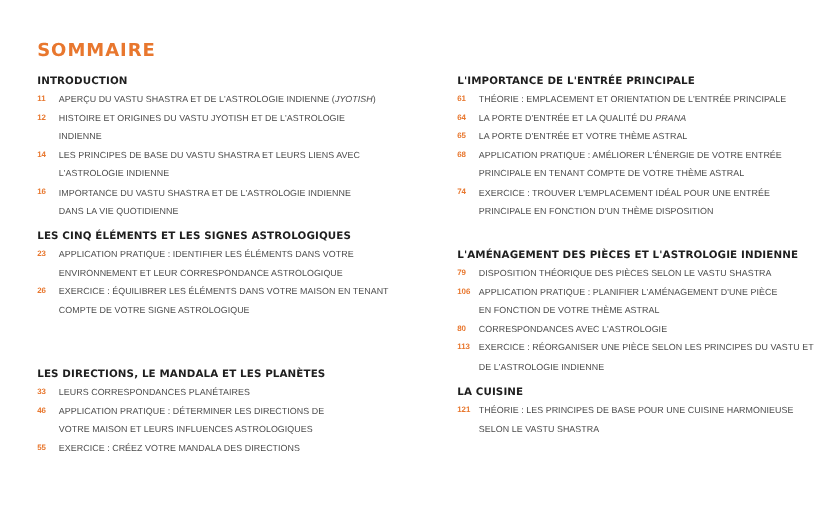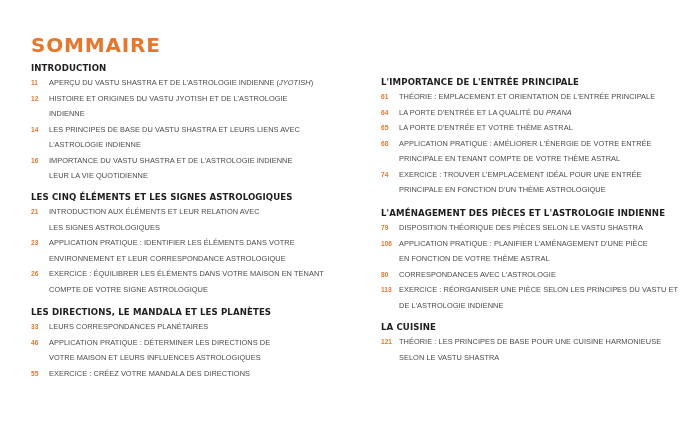--- a/index.html
+++ b/index.html
@@ -12,21 +12,21 @@
     body {
       position: relative;
       font-family: "Liberation Sans", sans-serif;
       color: #3a3a3a;
     }
     .title {
       position: absolute;
       left: 31px;
       top: 33px;
       font-family: "DejaVu Sans", sans-serif;
-      font-size: 20px;
+      font-size: 15px;
       font-weight: bold;
       letter-spacing: 0.8px;
       color: #e8772e;
     }
     .column {
       position: absolute;
       top: 0;
     }
     .col-left { left: 31px; width: 320px; }
     .col-right { left: 381px; width: 310px; }
@@ -97,35 +97,28 @@
       <span class="entry-num">14</span>
       <span class="entry-text">
         <span class="line">LES PRINCIPES DE BASE DU VASTU SHASTRA ET LEURS LIENS AVEC</span>
         <span class="line">L'ASTROLOGIE INDIENNE</span>
       </span>
     </div>
     <div class="entry">
       <span class="entry-num">16</span>
       <span class="entry-text">
         <span class="line">IMPORTANCE DU VASTU SHASTRA ET DE L'ASTROLOGIE INDIENNE</span>
-        <span class="line">LEUR LA VIE QUOTIDIENNE</span>
+        <span class="line">DANS LA VIE QUOTIDIENNE</span>
       </span>
     </div>
   </div>
 
   <div class="section" style="top:191px;">
     <div class="section-title">LES CINQ ÉLÉMENTS ET LES SIGNES ASTROLOGIQUES</div>
     <div class="entry">
-      <span class="entry-num">21</span>
-      <span class="entry-text">
-        <span class="line">INTRODUCTION AUX ÉLÉMENTS ET LEUR RELATION AVEC</span>
-        <span class="line">LES SIGNES ASTROLOGIQUES</span>
-      </span>
-    </div>
-    <div class="entry">
       <span class="entry-num">23</span>
       <span class="entry-text">
         <span class="line">APPLICATION PRATIQUE : IDENTIFIER LES ÉLÉMENTS DANS VOTRE</span>
         <span class="line">ENVIRONNEMENT ET LEUR CORRESPONDANCE ASTROLOGIQUE</span>
       </span>
     </div>
     <div class="entry">
       <span class="entry-num">26</span>
       <span class="entry-text">
         <span class="line">EXERCICE : ÉQUILIBRER LES ÉLÉMENTS DANS VOTRE MAISON EN TENANT</span>
@@ -153,21 +146,21 @@
       <span class="entry-num">55</span>
       <span class="entry-text">
         <span class="line">EXERCICE : CRÉEZ VOTRE MANDALA DES DIRECTIONS</span>
       </span>
     </div>
   </div>
 </div>
 
 <div class="column col-right">
 
-  <div class="section" style="top:76px;">
+  <div class="section" style="top:62px;">
     <div class="section-title">L'IMPORTANCE DE L'ENTRÉE PRINCIPALE</div>
     <div class="entry">
       <span class="entry-num">61</span>
       <span class="entry-text">
         <span class="line">THÉORIE : EMPLACEMENT ET ORIENTATION DE L'ENTRÉE PRINCIPALE</span>
       </span>
     </div>
     <div class="entry">
       <span class="entry-num">64</span>
       <span class="entry-text">
@@ -184,21 +177,21 @@
       <span class="entry-num">68</span>
       <span class="entry-text">
         <span class="line">APPLICATION PRATIQUE : AMÉLIORER L'ÉNERGIE DE VOTRE ENTRÉE</span>
         <span class="line">PRINCIPALE EN TENANT COMPTE DE VOTRE THÈME ASTRAL</span>
       </span>
     </div>
     <div class="entry">
       <span class="entry-num">74</span>
       <span class="entry-text">
         <span class="line">EXERCICE : TROUVER L'EMPLACEMENT IDÉAL POUR UNE ENTRÉE</span>
-        <span class="line">PRINCIPALE EN FONCTION D'UN THÈME ASTROLOGIQUE</span>
+        <span class="line">PRINCIPALE EN FONCTION D'UN THÈME DISPOSITION</span>
       </span>
     </div>
   </div>
 
   <div class="section" style="top:207px;">
     <div class="section-title">L'AMÉNAGEMENT DES PIÈCES ET L'ASTROLOGIE INDIENNE</div>
     <div class="entry">
       <span class="entry-num">79</span>
       <span class="entry-text">
         <span class="line">DISPOSITION THÉORIQUE DES PIÈCES SELON LE VASTU SHASTRA</span>

